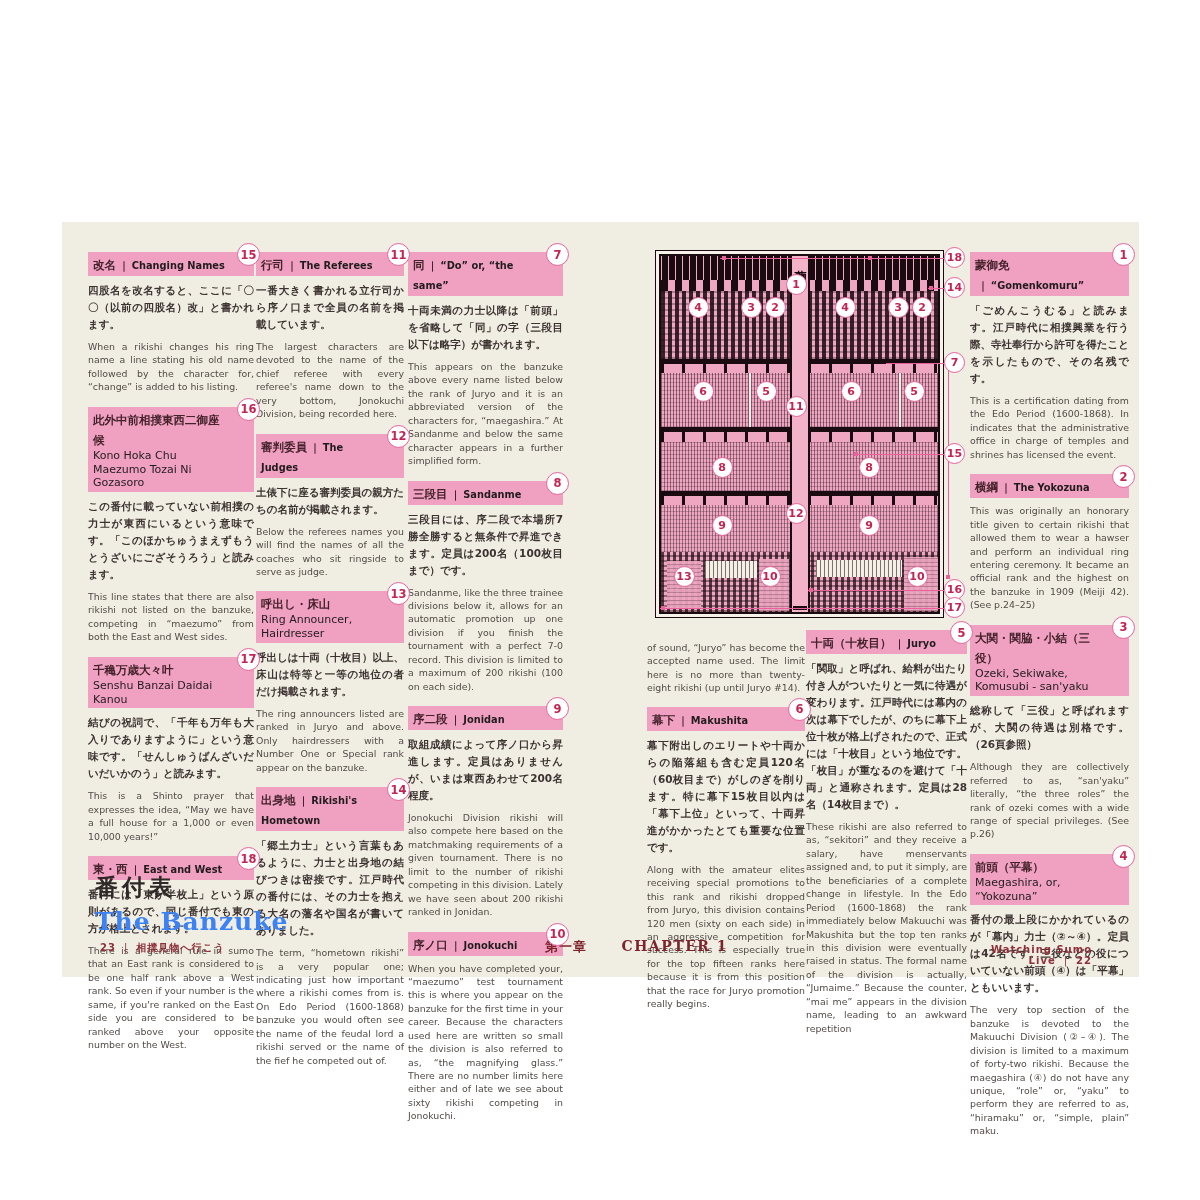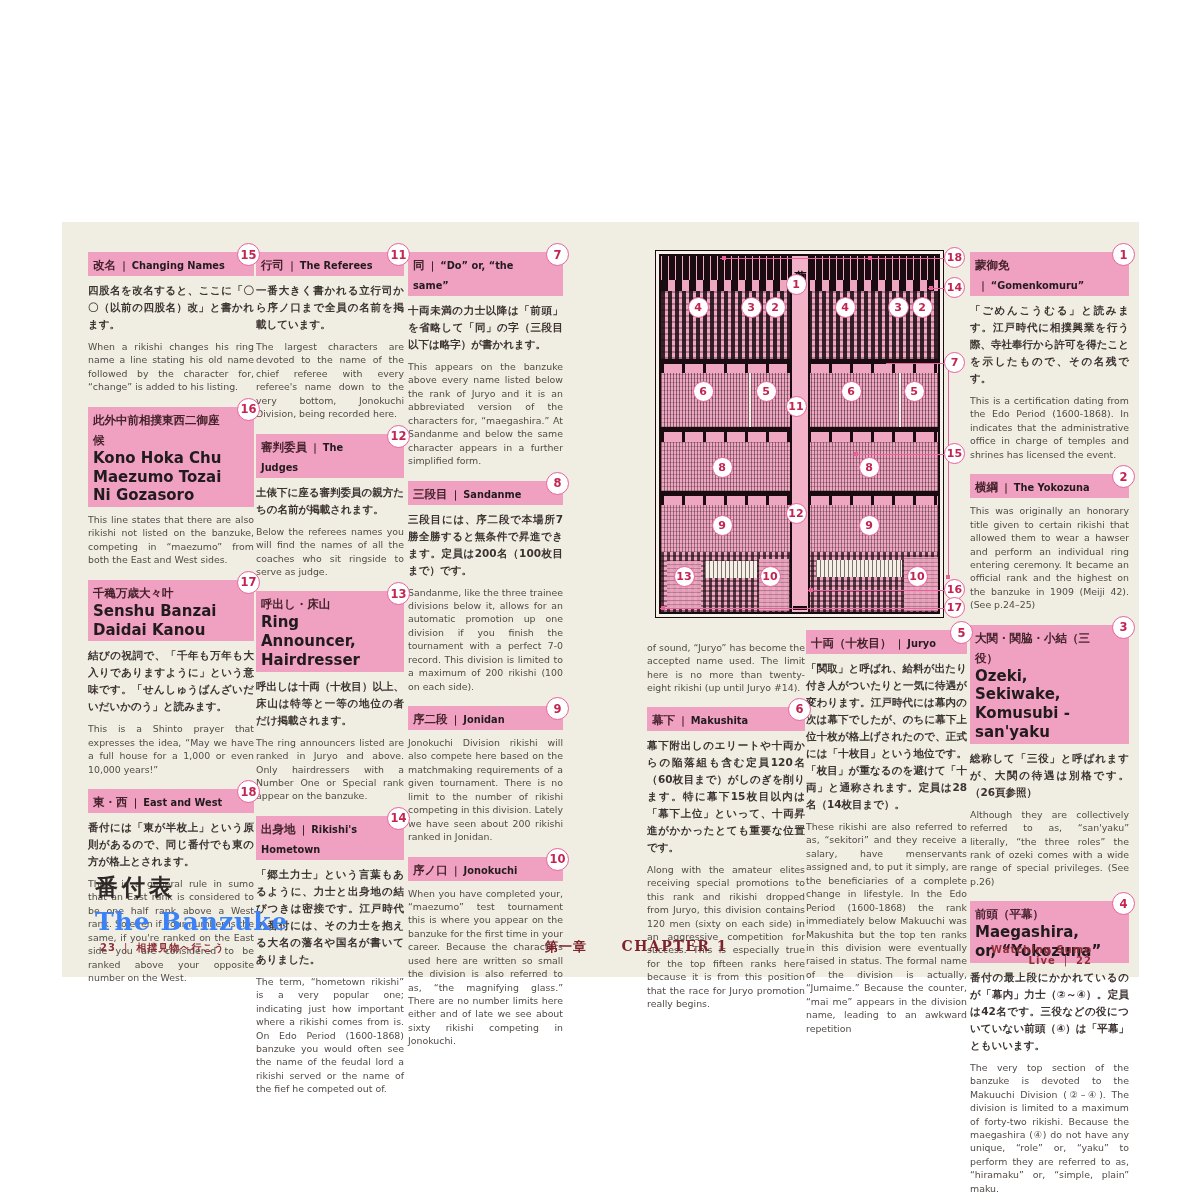--- a/index.html
+++ b/index.html
@@ -14,21 +14,21 @@
   #col-3{left:647px;top:641px;width:158px;}
   #col-4{left:806px;top:630px;width:161px;}
   #col-5{left:970px;top:252px;width:159px;}
 
   .entry{margin-bottom:13px;position:relative;}
   .ehead{position:relative;margin-bottom:6px;}
   .ehead-bar{background:#f0a1c1;padding:2px 24px 2px 5px;line-height:1.25;}
   .ehead .jp{font-size:11.5px;font-weight:bold;color:#44222b;}
   .ehead .sep{color:#44222b;font-weight:bold;margin:0 3px;font-size:10px;}
   .ehead .en{font-size:9.8px;font-weight:bold;color:#221b1e;}
-  .ehead .sub{display:block;font-size:15px;font-weight:bold;color:#221b1e;line-height:1.25;}
+  .ehead .sub{display:block;font-size:11px;font-weight:normal;color:#221b1e;line-height:1.25;}
   .circle{position:absolute;right:-6px;top:-9px;width:21px;height:21px;z-index:5;
     border:1.5px solid #e8619a;border-radius:50%;background:#fff;color:#c32553;
     font-size:11.5px;font-weight:bold;display:flex;align-items:center;justify-content:center;}
   .jp-body{font-size:10.5px;line-height:1.62;color:#3c3331;font-weight:600;
     text-align:justify;margin:0 0 7px 0;}
   .en-body{font-size:9.4px;line-height:1.43;color:#524b47;text-align:justify;margin:0;}
   .lead{margin-bottom:12px;}
 
   
   .title-block{position:absolute;left:95px;top:872px;}
@@ -106,20 +106,21 @@
         <span class="circle">15</span>
       </header>
       <p class="jp-body">四股名を改名すると、ここに「〇〇（以前の四股名）改」と書かれます。</p>
       <p class="en-body">When a rikishi changes his ring name a line stating his old name followed by the character for, “change” is added to his listing.</p>
     </section>
     <section class="entry">
       <header class="ehead">
         <div class="ehead-bar"><span class="jp">此外中前相撲東西二御座候</span><span class="sub">Kono Hoka Chu Maezumo Tozai Ni Gozasoro</span></div>
         <span class="circle">16</span>
       </header>
+      <p class="jp-body">この番付に載っていない前相撲の力士が東西にいるという意味です。「このほかちゅうまえずもうとうざいにござそうろう」と読みます。</p>
       <p class="en-body">This line states that there are also rikishi not listed on the banzuke, competing in “maezumo” from both the East and West sides.</p>
     </section>
     <section class="entry">
       <header class="ehead">
         <div class="ehead-bar"><span class="jp">千穐万歳大々叶</span><span class="sub">Senshu Banzai Daidai Kanou</span></div>
         <span class="circle">17</span>
       </header>
       <p class="jp-body">結びの祝詞で、「千年も万年も大入りでありますように」という意味です。「せんしゅうばんざいだいだいかのう」と読みます。</p>
       <p class="en-body">This is a Shinto prayer that expresses the idea, “May we have a full house for a 1,000 or even 10,000 years!”</p>
     </section>
@@ -181,20 +182,21 @@
         <span class="circle">8</span>
       </header>
       <p class="jp-body">三段目には、序二段で本場所7勝全勝すると無条件で昇進できます。定員は200名（100枚目まで）です。</p>
       <p class="en-body">Sandanme, like the three trainee divisions below it, allows for an automatic promotion up one division if you finish the tournament with a perfect 7-0 record. This division is limited to a maximum of 200 rikishi (100 on each side).</p>
     </section>
     <section class="entry">
       <header class="ehead">
         <div class="ehead-bar"><span class="jp">序二段</span><span class="sep">｜</span><span class="en">Jonidan</span></div>
         <span class="circle">9</span>
       </header>
+      <p class="jp-body">取組成績によって序ノ口から昇進します。定員はありませんが、いまは東西あわせて200名程度。</p>
       <p class="en-body">Jonokuchi Division rikishi will also compete here based on the matchmaking requirements of a given tournament. There is no limit to the number of rikishi competing in this division. Lately we have seen about 200 rikishi ranked in Jonidan.</p>
     </section>
     <section class="entry">
       <header class="ehead">
         <div class="ehead-bar"><span class="jp">序ノ口</span><span class="sep">｜</span><span class="en">Jonokuchi</span></div>
         <span class="circle">10</span>
       </header>
       <p class="en-body">When you have completed your, “maezumo” test tournament this is where you appear on the banzuke for the first time in your career. Because the characters used here are written so small the division is also referred to as, “the magnifying glass.” There are no number limits here either and of late we see about sixty rikishi competing in Jonokuchi.</p>
     </section>
   </div>

